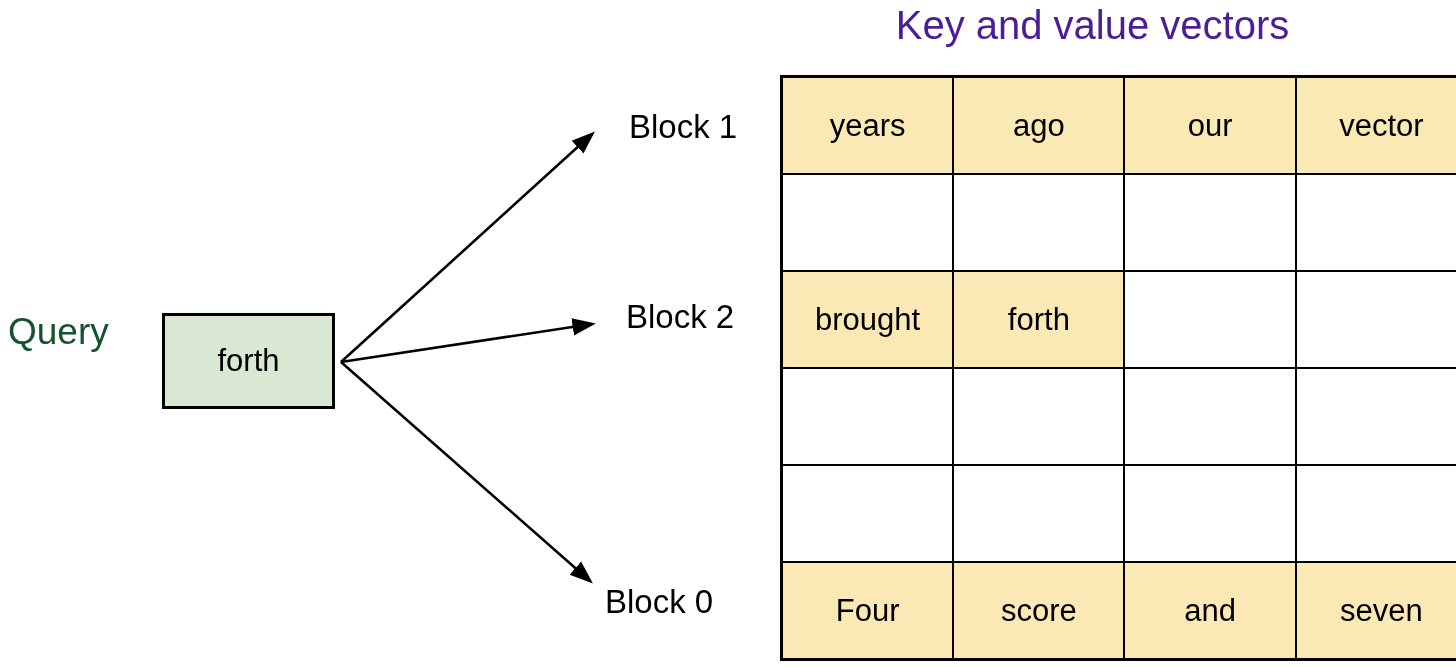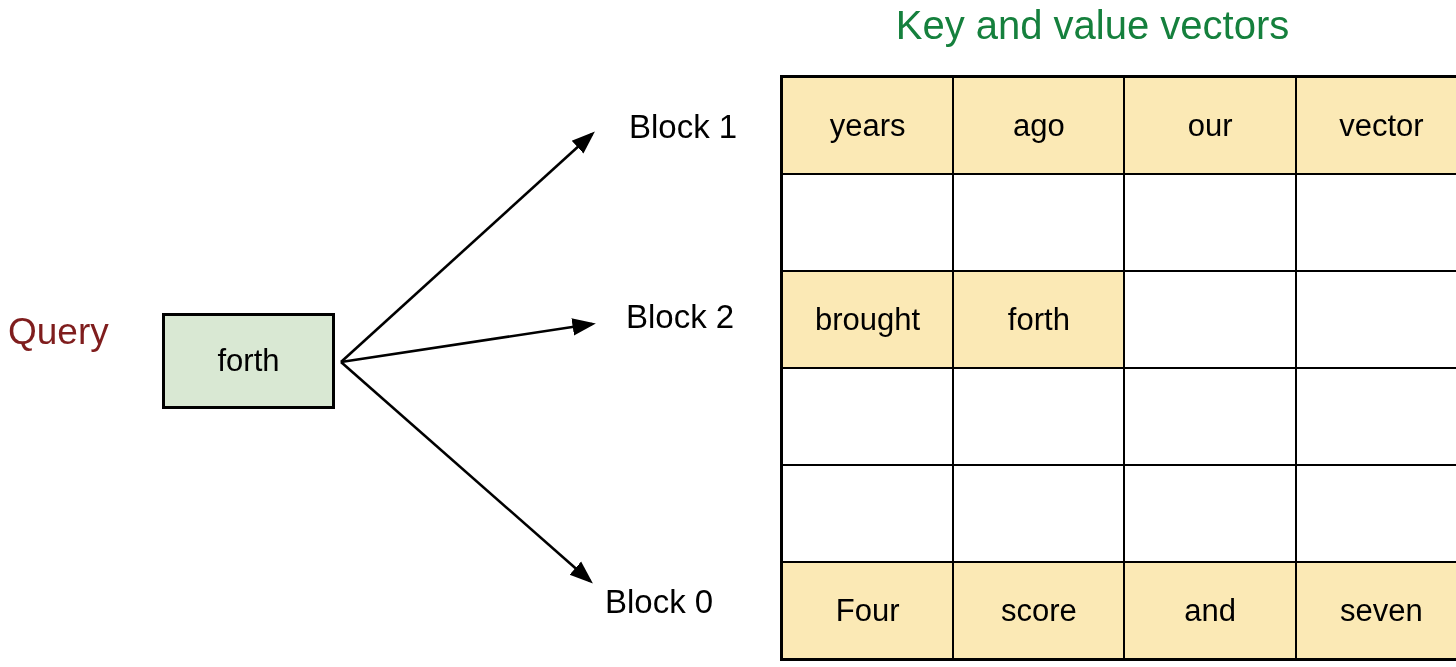--- a/index.html
+++ b/index.html
@@ -17,30 +17,30 @@
     overflow: hidden;
   }
   .diagram-title {
     position: absolute;
     left: 748px;
     top: 2px;
     width: 689px;
     text-align: center;
     font-size: 40px;
     line-height: 46px;
-    color: #15803d;
+    color: #4c1d95;
     white-space: nowrap;
   }
   .query-label {
     position: absolute;
     left: 8px;
     top: 306px;
     font-size: 37px;
     line-height: 51px;
-    color: #7f1d1d;
+    color: #14532d;
   }
   .query-box {
     position: absolute;
     left: 162px;
     top: 313px;
     width: 167px;
     height: 90px;
     background: #d9e8d3;
     border: 3px solid #000000;
     display: flex;

